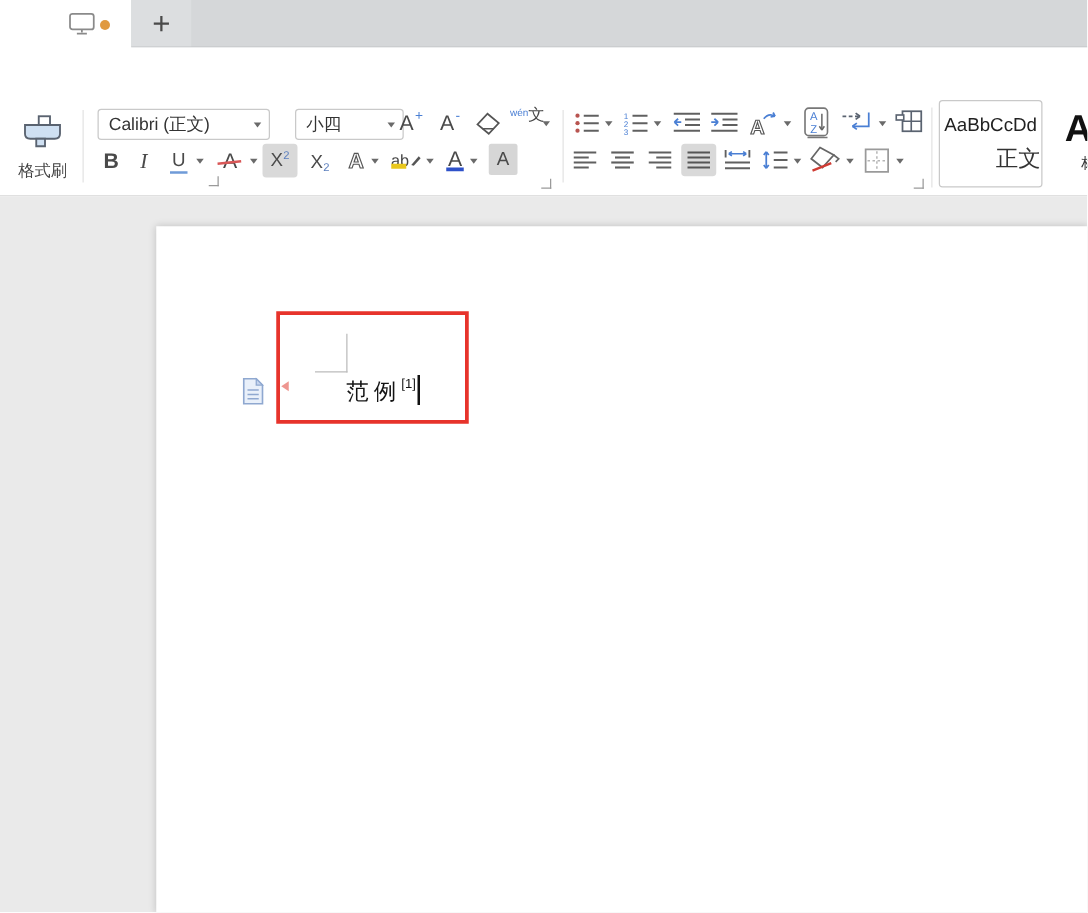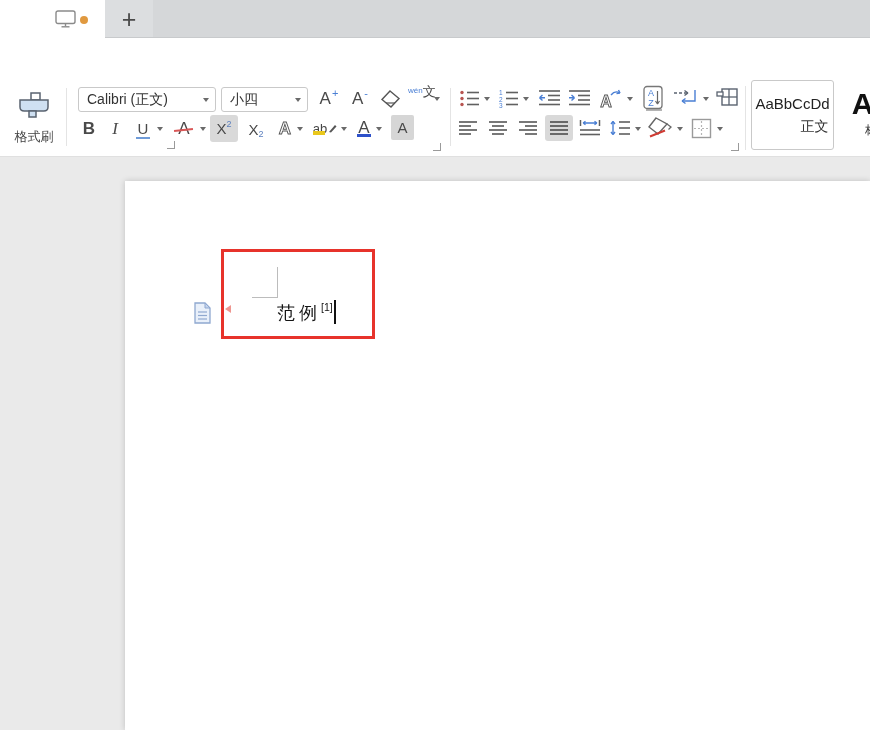--- a/index.html
+++ b/index.html
@@ -45,21 +45,21 @@
   .hlbar{position:absolute;left:0;right:2px;bottom:1px;height:4px;background:#e9c71c;}
   .shadebox{background:#d6d6d6;border-radius:2px;}
   .pinyin{display:flex;align-items:center;line-height:1;cursor:pointer;}
   .pinyin .top{font-size:8px;color:#4a7fd4;margin-bottom:1px;}
   .pinyin .bot{font-size:13px;color:#474747;}
   .grow-sign{font-size:11px;color:#4a7fd4;position:relative;top:-6px;margin-left:1px;}
   
   .stylebox{border:1px solid #c9c9c9;border-radius:3px;background:#fff;display:flex;flex-direction:column;
     align-items:center;justify-content:center;cursor:pointer;}
   .stylebox .prev{font-size:15px;color:#222;}
-  .stylebox .lbl{font-size:14px;color:#333;margin-top:6px;margin-left:44px;}
+  .stylebox .lbl{font-size:18px;color:#333;margin-top:6px;margin-left:44px;}
   .stylebox2{display:flex;flex-direction:column;align-items:center;justify-content:center;cursor:pointer;}
   .stylebox2 .prev{font-size:30px;font-weight:bold;color:#111;line-height:1;}
   .stylebox2 .lbl{font-size:12px;color:#333;margin-top:3px;white-space:nowrap;}
   
   .workspace{left:0;top:157px;width:870px;height:573px;background:#eaeaea;}
   .page{left:125px;top:181px;width:745px;height:549px;background:#fff;box-shadow:0 0 6px rgba(0,0,0,0.18);}
   .redbox{left:221px;top:249px;width:154px;height:90px;border:3px solid #e7332b;box-sizing:border-box;background:transparent;}
   .cornerline{background:#bcbcbc;}
   .textline{left:277px;top:300px;display:flex;align-items:flex-start;}
   .bodytext{font-size:18px;letter-spacing:4px;color:#141414;line-height:26px;}
@@ -105,21 +105,21 @@
       </svg>
       <span class="fp-label">格式刷</span>
     </div>
     <div class="abs launcher" style="left:167px;top:63px"></div>
     <div class="abs vdiv" style="left:66px;top:10px;height:58px"></div>
 
     <div class="abs combo" style="left:78px;top:9px;width:138px;height:25px">
       <span class="val">Calibri (正文)</span>
       <span class="dd"></span>
     </div>
-    <div class="abs combo" style="left:221px;top:9px;width:87px;height:25px">
+    <div class="abs combo" style="left:236px;top:9px;width:87px;height:25px">
       <span class="val">小四</span>
       <span class="dd"></span>
     </div>
 
     <div class="abs rbtn" style="left:315px;top:9px;width:28px;height:24px">
       <span class="letter">A</span>
       <span class="grow-sign">+</span>
     </div>
     <div class="abs rbtn" style="left:347px;top:9px;width:26px;height:24px">
       <span class="letter">A</span>

